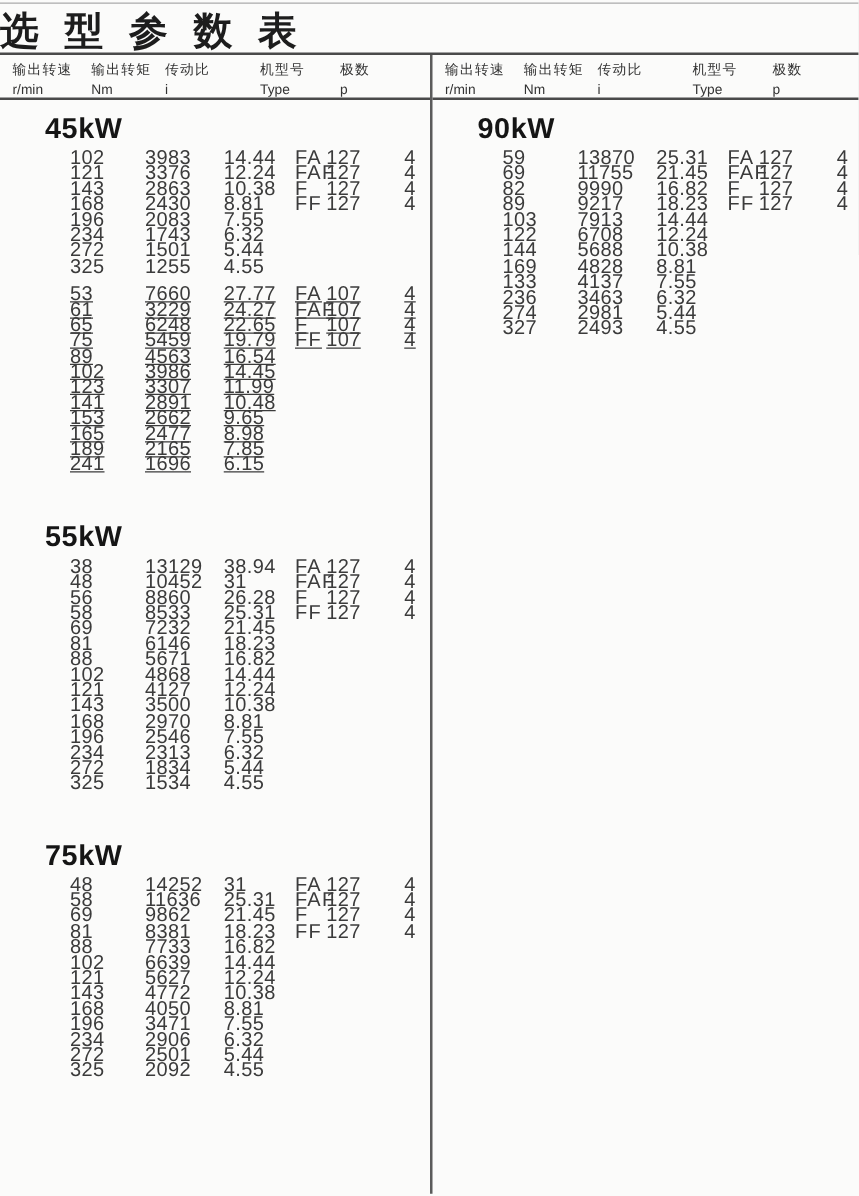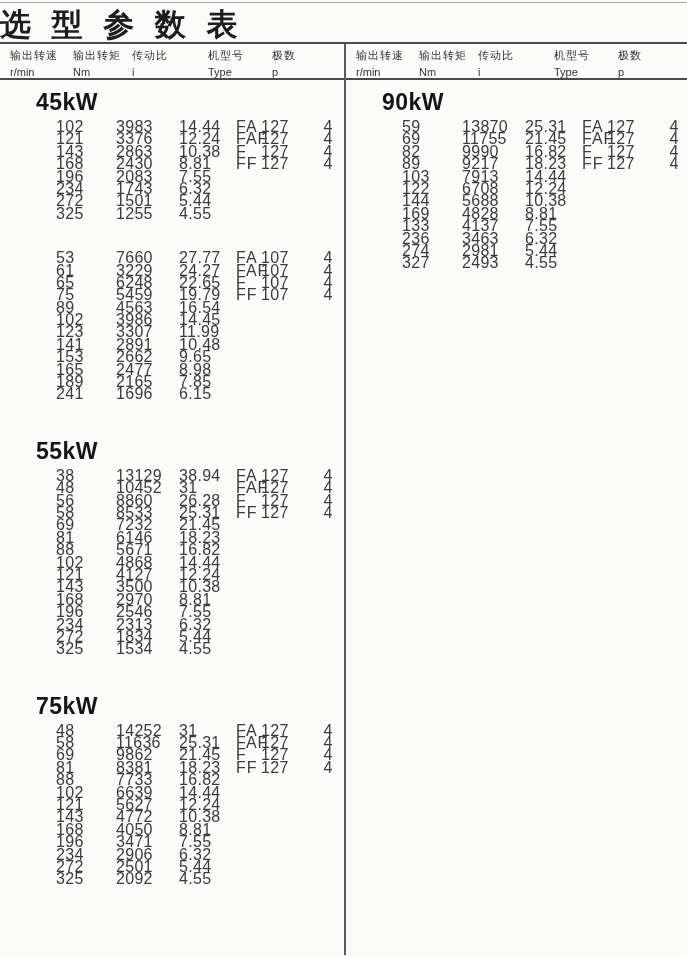--- a/index.html
+++ b/index.html
@@ -23,21 +23,21 @@
   .col-headers { position:relative; height:34px; border-bottom:2px solid #4a4a4a; font-size:11px; color:#333; }
   .hcell { position:absolute; top:4px; width:80px; }
   .hcell .hlabel { letter-spacing:1px; }
   .hcell .hunit  { margin-top:3px; }
   .hc0 { left:10px; } .hc1 { left:73px; } .hc2 { left:132px; } .hc3 { left:208px; } .hc4 { left:272px; }
   .power-heading {
     font-size:23px; font-weight:bold; color:#151515;
     margin:10px 12px 7px 36px; height:24px; line-height:24px; letter-spacing:0.5px;
   }
   .section:not(:first-child) .power-heading { margin-top:38px; }
-  .block + .block { margin-top:32px; }
+  .block + .block { margin-top:10px;text-decoration:underline; }
   .row { display:flex; height:12.4px; line-height:12.4px; font-size:16px; letter-spacing:0.3px;padding-left:16px; }
   .c-speed  { width:100px; padding-left:40px; box-sizing:border-box; }
   .c-torque { width:63px; }
   .c-ratio  { width:57px; }
   .c-type   { width:80px; display:flex; }
   .t-prefix { width:25px; letter-spacing:1px; }
   .c-poles  { width:24px; text-align:center; }
 </style>
 </head>
 <body>

